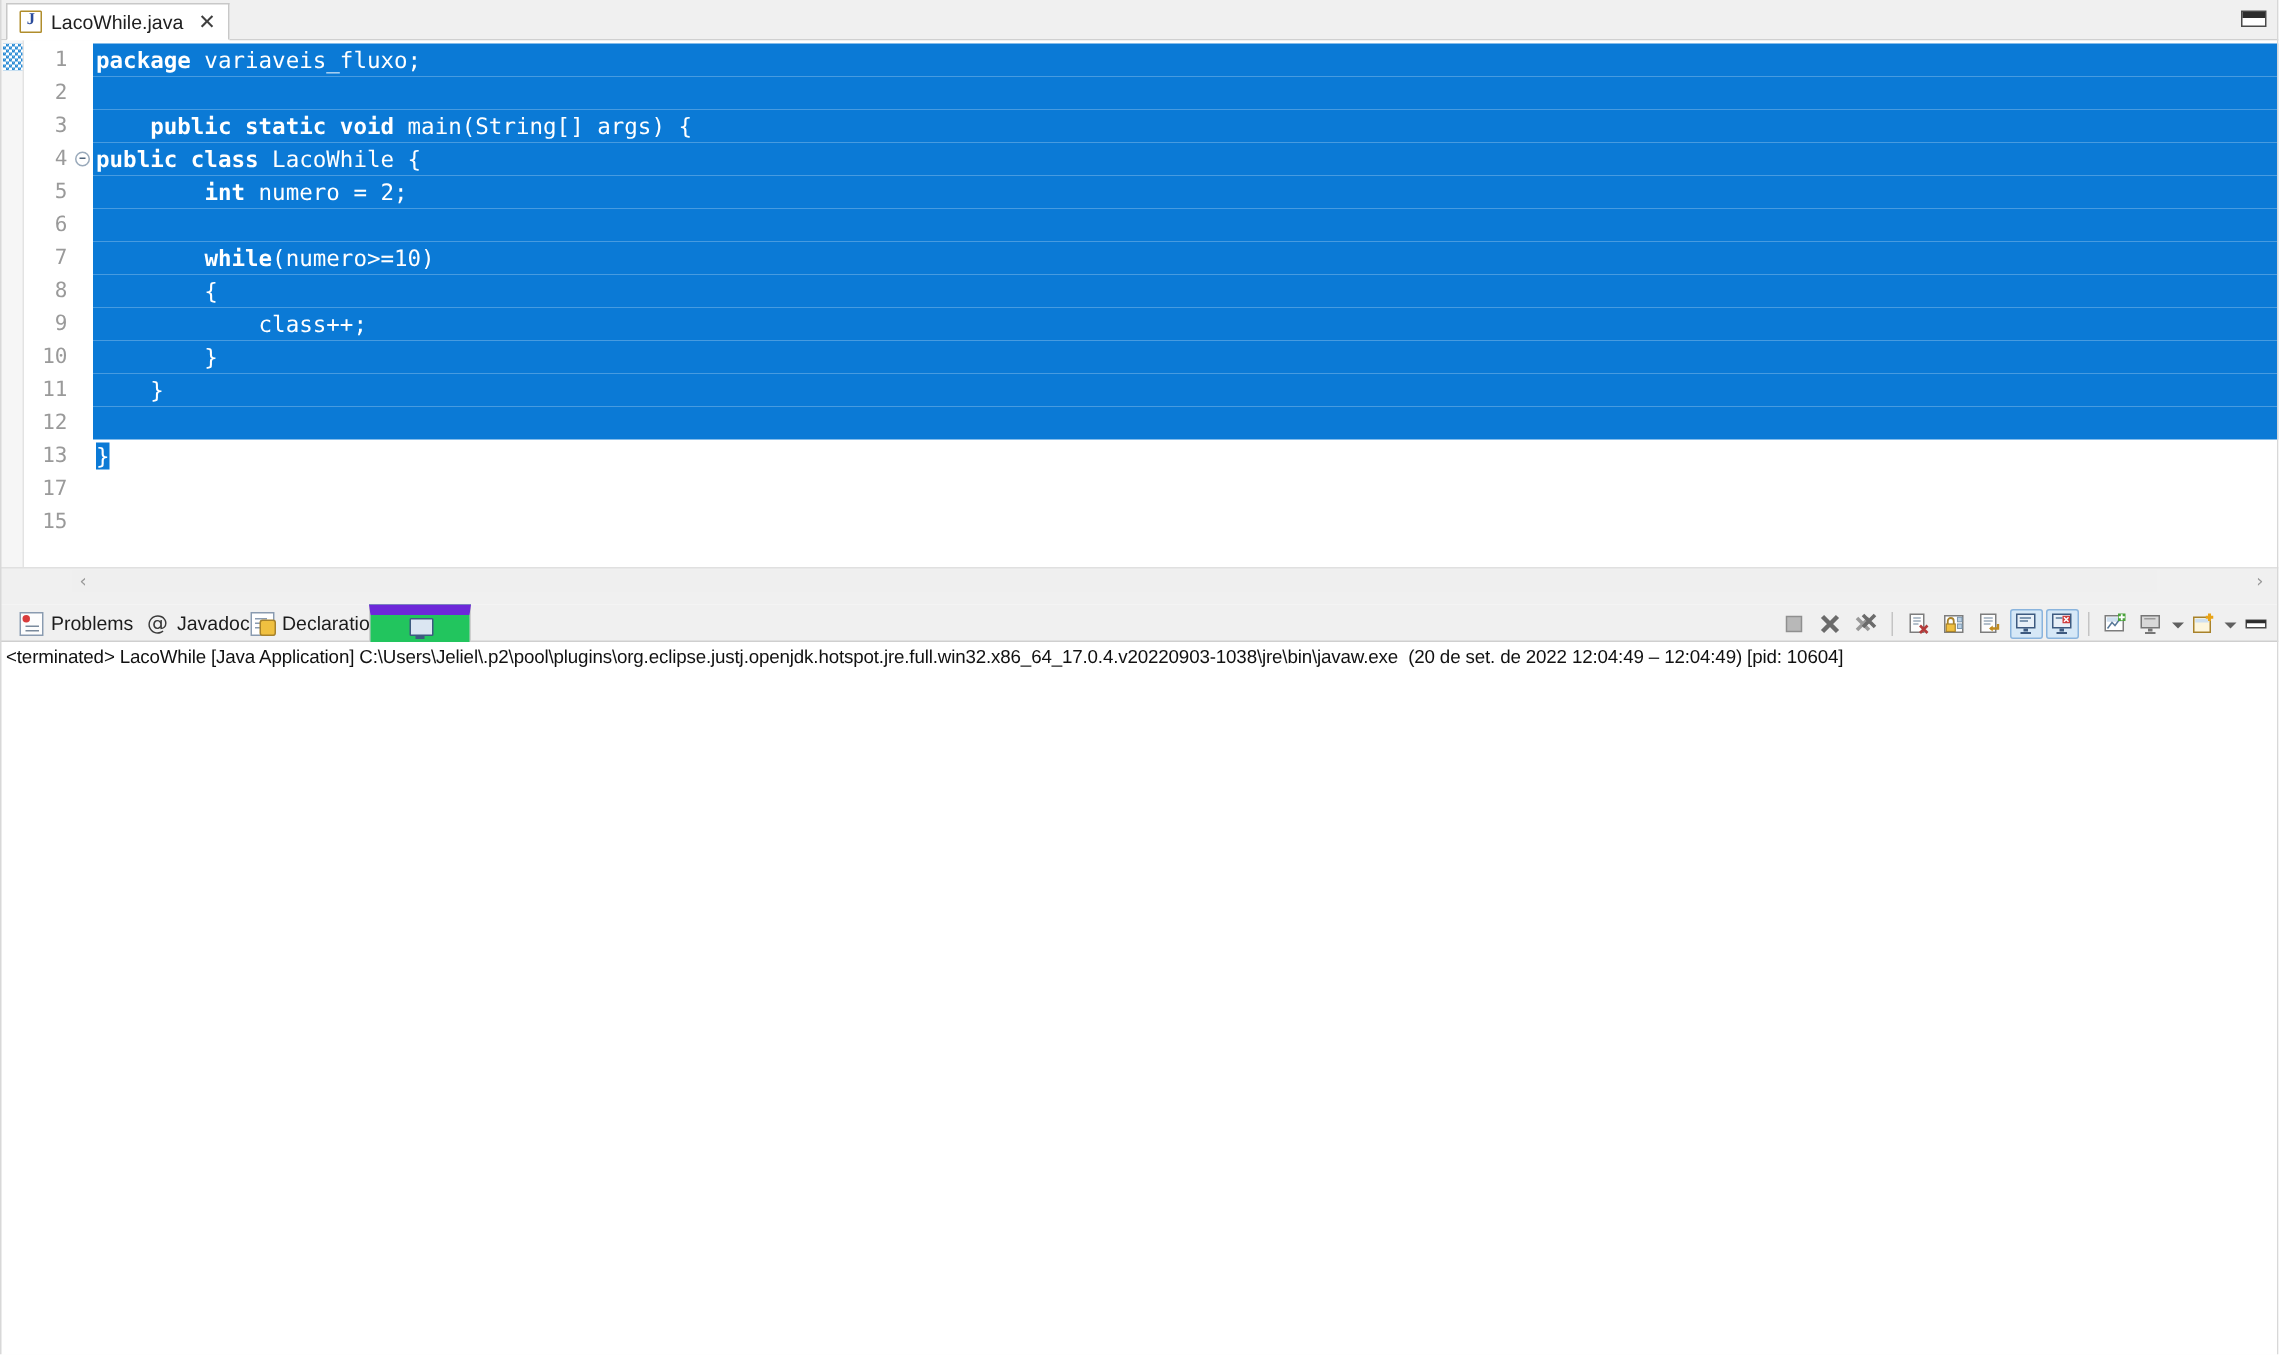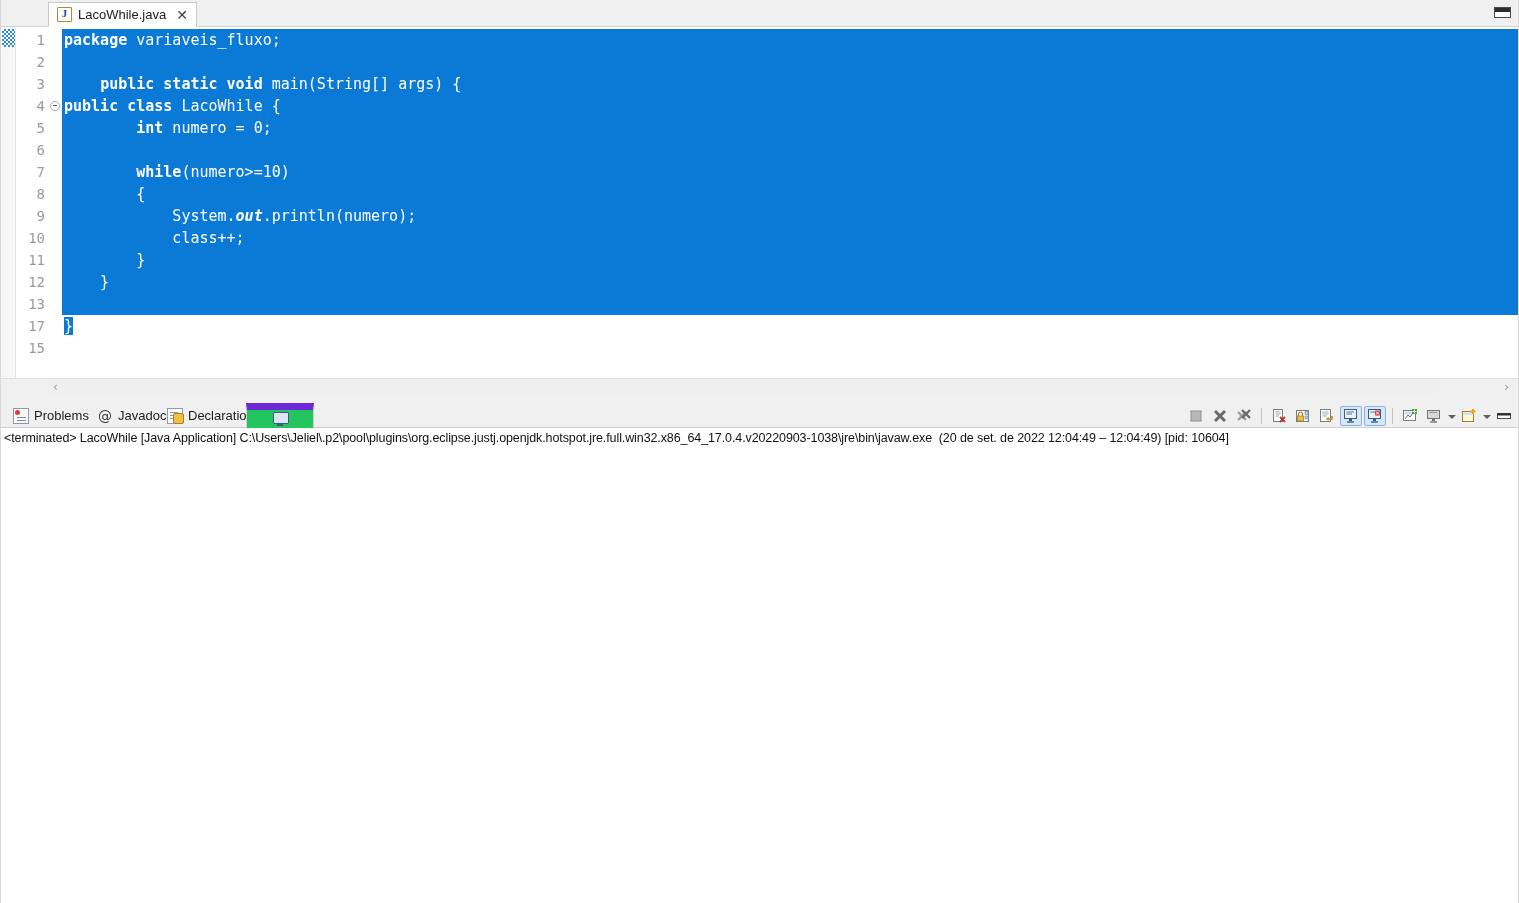--- a/index.html
+++ b/index.html
@@ -33,21 +33,20 @@
     position: absolute; left: 4px; top: 2px;
     height: 25px;
     display: flex; align-items: center;
     padding: 0 8px 0 8px;
     background: #ffffff;
     border: 1px solid #c8c8c8;
     border-bottom: 1px solid #ffffff;
     font-size: 13px;
     color: #202020;
     gap: 6px;
-    margin-left: 44px;
   }
   .tab .tab-title { white-space: nowrap; }
   .tab-close {
     font-size: 14px; color: #404040;
     line-height: 1; padding-left: 4px;
     font-family: "DejaVu Sans", sans-serif;
   }
 
   .java-icon {
     width: 15px; height: 15px;
@@ -380,25 +379,24 @@
           <div class="ln">13</div>
           <div class="ln">17</div>
           <div class="ln">15</div>
         </div>
       <div class="fold-col"></div>
       <div class="code-lines" id="codelines">
           <div class="cline sel"><span class="kw">package</span><span> variaveis_fluxo;</span></div>
           <div class="cline sel">&nbsp;</div>
           <div class="cline sel"><span>    </span><span class="kw">public static void</span><span> main(String[] args) {</span></div>
           <div class="cline sel"><span class="kw">public class</span><span> LacoWhile {</span></div>
-          <div class="cline sel"><span>        </span><span class="kw">int</span><span> numero = 0;</span></div>
+          <div class="cline sel"><span>        </span><span class="kw">int</span><span> numero = 2;</span></div>
           <div class="cline sel">&nbsp;</div>
           <div class="cline sel"><span>        </span><span class="kw">while</span><span>(numero&gt;=10)</span></div>
           <div class="cline sel"><span>        {</span></div>
-          <div class="cline sel"><span>            System.</span><span class="it">out</span><span>.println(numero);</span></div>
           <div class="cline sel"><span>            class++;</span></div>
           <div class="cline sel"><span>        }</span></div>
           <div class="cline sel"><span>    }</span></div>
           <div class="cline sel">&nbsp;</div>
           <div class="cline sel-partial"><span class="selbox">}</span></div>
           <div class="cline">&nbsp;</div>
         </div>
     </div>
 
     <div class="ed-hscroll">

